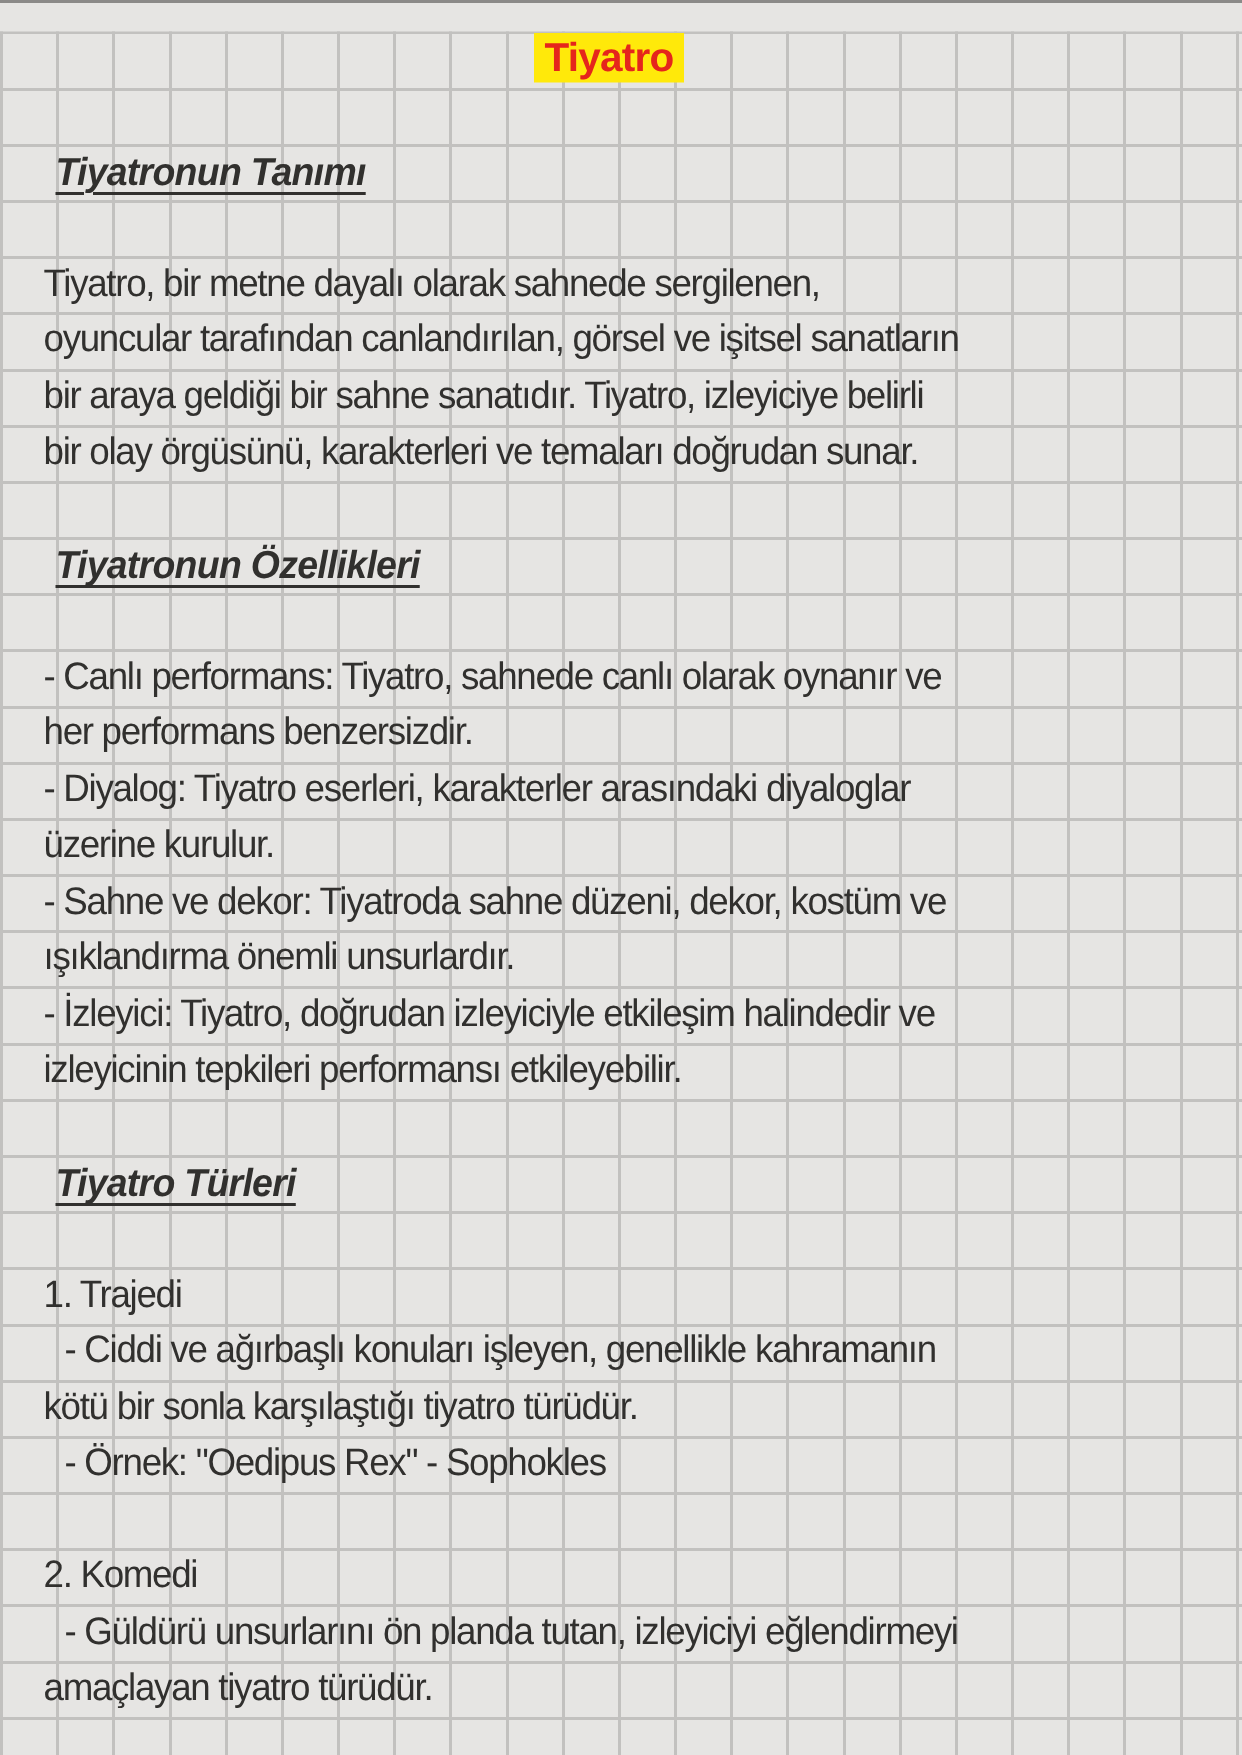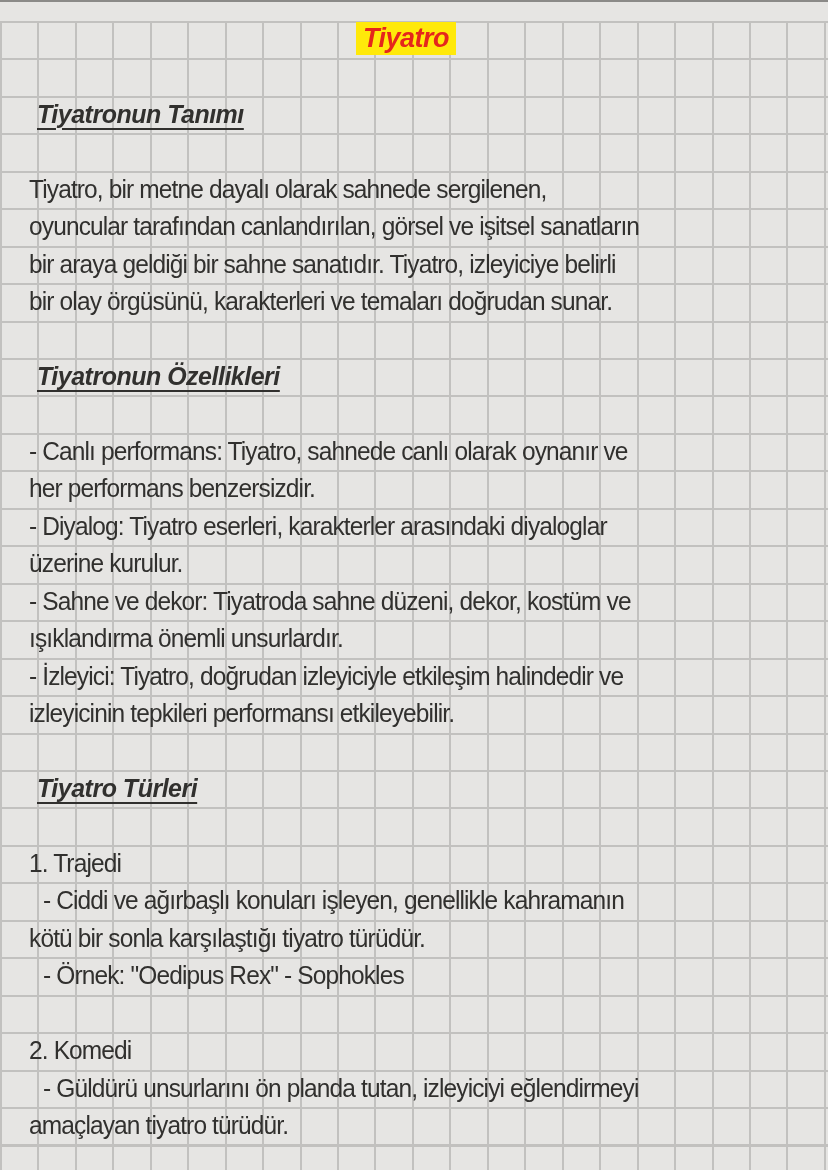--- a/index.html
+++ b/index.html
@@ -59,21 +59,20 @@
     text-decoration-thickness: 2px;
     text-underline-offset: 5px;
   }
   .title-row {
     position: absolute;
     left: 0; right: 16px;
     top: 21px;
     height: 37.45px;
     line-height: 37.45px;
     text-align: center;
-    font-style: italic;
   }
   .title-highlight {
     display: inline-block;
     line-height: 33px;
     padding: 0 7px;
     margin-top: 1px;
     background: var(--title-highlight, #ffe90a);
     color: var(--title-text, #e5261c);
     font-weight: bold;
     font-size: 27px;

